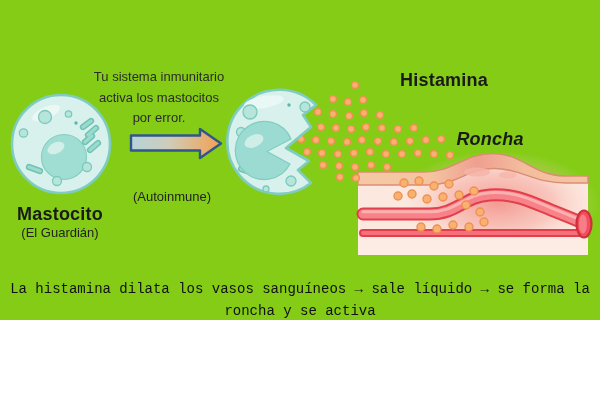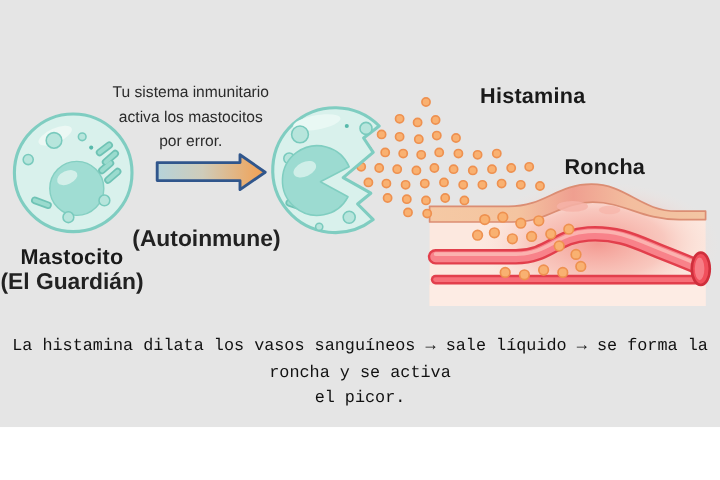--- a/index.html
+++ b/index.html
@@ -1,24 +1,24 @@
 <!DOCTYPE html>
 <html><head>
 <meta charset="utf-8">
 <style>
   html,body{margin:0;padding:0;background:#fff;}
   #canvas{
-    position:relative;width:600px;height:356px;background:#e5e5e5;
+    position:relative;width:600px;height:320px;background:#84cc16;
     font-family:"Liberation Sans", sans-serif;overflow:hidden;
   }
   #art{position:absolute;left:0;top:0;}
   .txt{position:absolute;color:#1a1a1a;text-align:center;transform:translateX(-50%);white-space:nowrap;}
   .note{font-size:13px;line-height:20.5px;color:#2b2b2b;white-space:pre-line;width:200px;}
   .big{font-size:18px;font-weight:700;letter-spacing:.2px;}
-  .sub{font-size:19px;font-weight:700;color:#222;}
+  .sub{font-size:13px;font-weight:400;color:#222;}
   .caption{
     position:absolute;left:0;top:279px;width:600px;text-align:center;
     font-size:14px;line-height:21.5px;color:#111;white-space:pre-line;transform:none;font-family:Liberation Mono, monospace;
   }
 </style>
 </head>
 <body>
 
 <div id="canvas">
 
@@ -200,17 +200,17 @@
 activa los mastocitos
 por error.</div>
 
   <div class="txt sub" style="left:172px;top:189px;">(Autoinmune)</div>
 
   <div class="txt big" style="left:60px;top:204px;">Mastocito</div>
   <div class="txt sub" style="left:60px;top:225px;">(El Guardián)</div>
 
   <div class="txt big" style="left:412px;top:70px;margin-left:32px;">Histamina</div>
 
-  <div class="txt big" style="left:504px;top:129px;">Roncha</div>
+  <div class="txt big" style="left:490px;top:129px;font-style:italic;">Roncha</div>
 
   <div class="caption">La histamina dilata los vasos sanguíneos → sale líquido → se forma la roncha y se activa
 el picor.</div>
 </div>
 
 </body></html>

